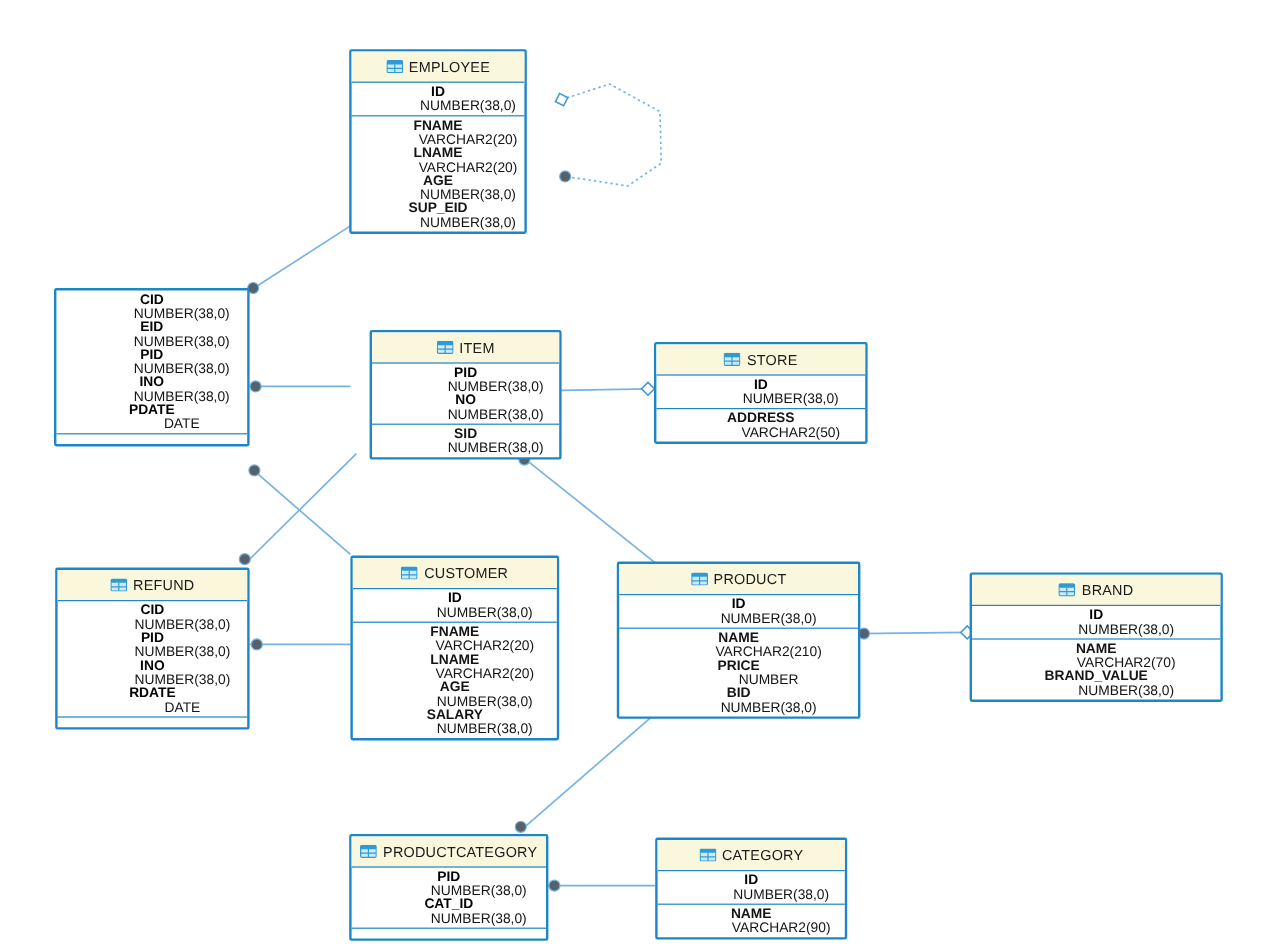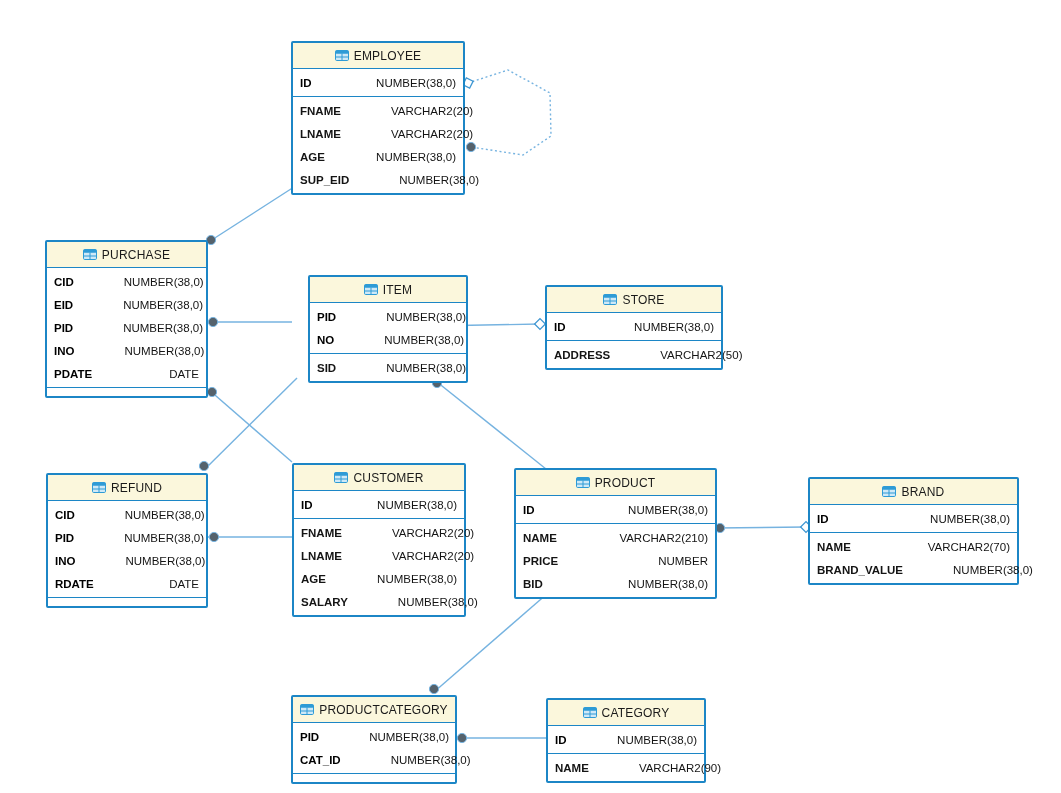--- a/index.html
+++ b/index.html
@@ -17,21 +17,21 @@
   .thead{
     background:#fbf7dc;border-bottom:1px solid #1c86c6;
     height:25px;display:flex;align-items:center;justify-content:center;gap:5px;
     font-size:12px;color:#1a1a1a;letter-spacing:.2px;
   }
   .ticon{display:flex;align-items:center;}
   .section{padding:2px 0;}
   .cols-section{border-top:1px solid #1c86c6;min-height:4px;}
   .row{
     display:flex;justify-content:space-between;align-items:center;
-    height:23px;padding:0 7px;font-size:11.5px;color:#141414;white-space:nowrap;
+    height:23px;padding:0 7px;font-size:11.5px;color:#141414;white-space:nowrap;flex-direction:column;
   }
   .row .cname{font-weight:bold;}
   .row.pk .cname{font-weight:bold;color:#000;}
   .ctype{margin-left:10px;padding-left:40px;}
   .rel-line{fill:none;stroke-width:1.4px;stroke-linejoin:round;}
   .rel-line.dotted{stroke-dasharray:2 2.6;}
 </style>
 </head>
 <body>
 
@@ -57,21 +57,21 @@
     <polyline points="715,528 806,527" class="rel-line" stroke="#76b3e0"></polyline>
     <circle cx="720" cy="528" r="4.6" fill="#55626c" stroke="#76b3e0" stroke-width="1"></circle>
     <rect x="802.2" y="523.2" width="7.6" height="7.6" transform="rotate(45 806 527)" fill="#ffffff" stroke="#3f97d2" stroke-width="1.3"></rect>
     <polyline points="548,593 434,692" class="rel-line" stroke="#76b3e0"></polyline>
     <circle cx="434" cy="689" r="4.6" fill="#55626c" stroke="#76b3e0" stroke-width="1"></circle>
     <polyline points="457,738 546,738" class="rel-line" stroke="#76b3e0"></polyline>
     <circle cx="462" cy="738" r="4.6" fill="#55626c" stroke="#76b3e0" stroke-width="1"></circle>
   </svg>
 
 <div id="tables-layer">
-    <div class="table" style="left: 291px; top: 41px; width: 174px;">
+    <div class="table" style="left: 291px; top: 41px; width: 148px;">
     <div class="thead">
       <span class="ticon">
         <svg width="14" height="11" viewBox="0 0 14 11">
           <rect x="0.5" y="0.5" width="13" height="10" rx="1.2" fill="#cfe9f7" stroke="#2e9bd6" stroke-width="1"></rect>
           <rect x="0.5" y="0.5" width="13" height="3.2" rx="1" fill="#2e9bd6"></rect>
           <line x1="7" y1="3.5" x2="7" y2="10.5" stroke="#2e9bd6" stroke-width="1"></line>
           <line x1="0.5" y1="7" x2="13.5" y2="7" stroke="#2e9bd6" stroke-width="1"></line>
         </svg>
       </span>
       <span class="tname">EMPLOYEE</span>
@@ -95,31 +95,20 @@
     <span class="cname">AGE</span>
     <span class="ctype">NUMBER(38,0)</span>
   </div>
         <div class="row">
     <span class="cname">SUP_EID</span>
     <span class="ctype">NUMBER(38,0)</span>
   </div>
       </div>
   </div>
     <div class="table" style="left: 45px; top: 240px; width: 163px;">
-    <div class="thead">
-      <span class="ticon">
-        <svg width="14" height="11" viewBox="0 0 14 11">
-          <rect x="0.5" y="0.5" width="13" height="10" rx="1.2" fill="#cfe9f7" stroke="#2e9bd6" stroke-width="1"></rect>
-          <rect x="0.5" y="0.5" width="13" height="3.2" rx="1" fill="#2e9bd6"></rect>
-          <line x1="7" y1="3.5" x2="7" y2="10.5" stroke="#2e9bd6" stroke-width="1"></line>
-          <line x1="0.5" y1="7" x2="13.5" y2="7" stroke="#2e9bd6" stroke-width="1"></line>
-        </svg>
-      </span>
-      <span class="tname">PURCHASE</span>
-    </div>
     <div class="section pk-section">
         <div class="row pk">
     <span class="cname">CID</span>
     <span class="ctype">NUMBER(38,0)</span>
   </div>
         <div class="row pk">
     <span class="cname">EID</span>
     <span class="ctype">NUMBER(38,0)</span>
   </div>
         <div class="row pk">

